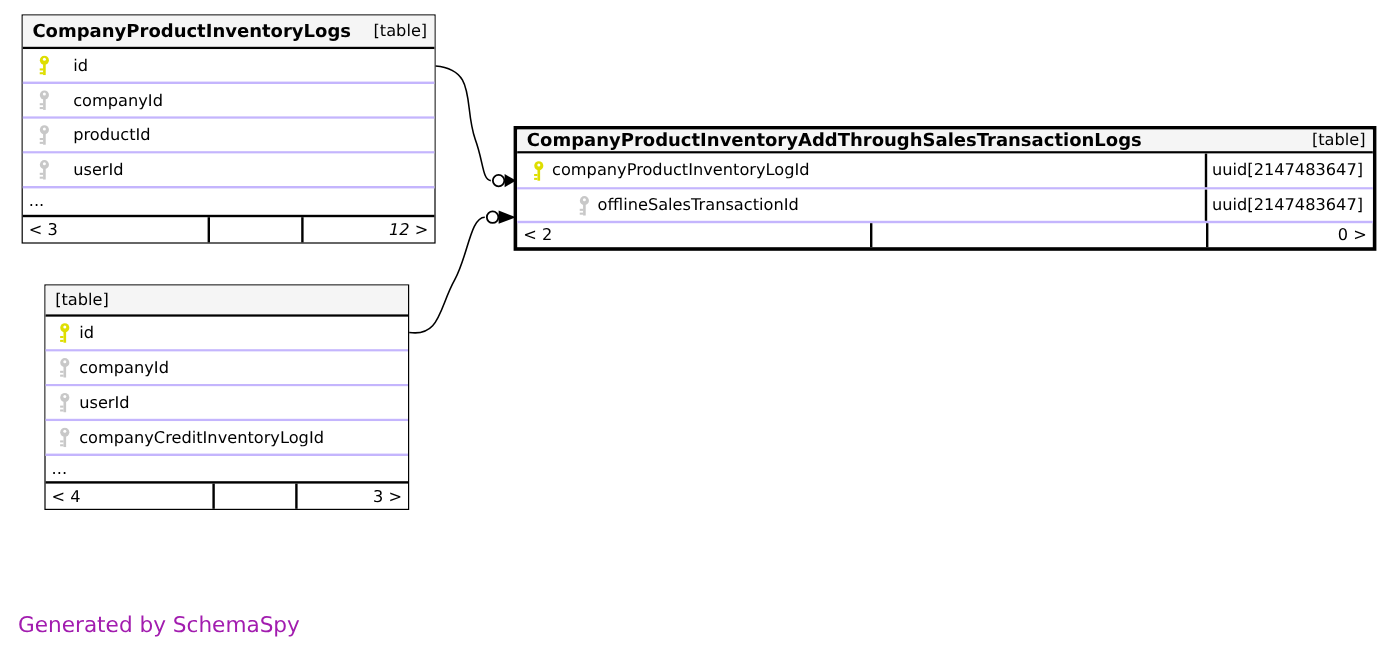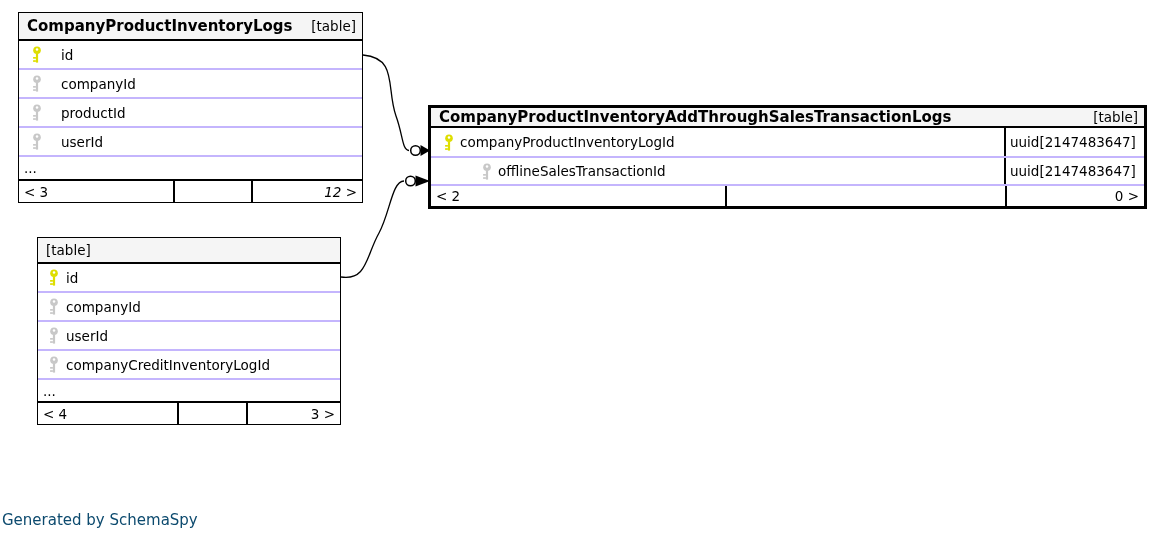--- a/index.html
+++ b/index.html
@@ -91,22 +91,22 @@
   .t3 .tfoot{height:21px;}
   .t3 .fl{flex:0 0 141px;}
   .t3 .fm{flex:0 0 69px;}
   .t3 .fr{flex:1 1 auto;}
 
   .connectors{
     position:absolute;left:0;top:0;
     pointer-events:none;
   }
   .gennote{
-    position:absolute;left:2px;top:511px;
-    font-size:15px;color:#0c4a6e;
+    position:absolute;left:15px;top:511px;
+    font-size:18px;color:#a21caf;
   }
   .defs-hidden{position:absolute;width:0;height:0;overflow:hidden;}
 </style>
 </head>
 <body>
 
 <svg class="defs-hidden" aria-hidden="true">
   <defs>
     <symbol id="key-shape" viewBox="0 0 12 17">
       <circle cx="6" cy="4.2" r="3.8" fill="currentColor"></circle>

